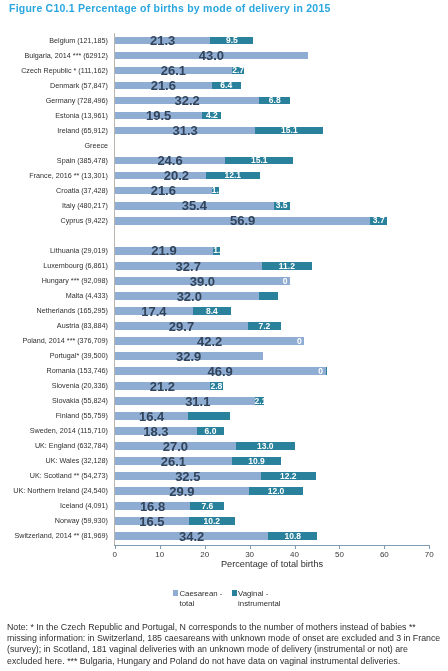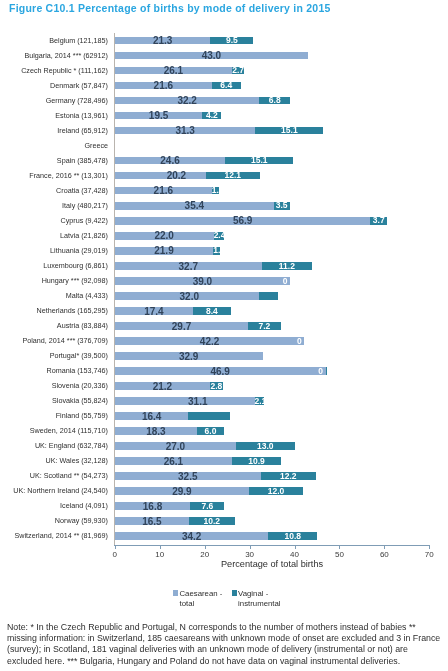--- a/index.html
+++ b/index.html
@@ -11,21 +11,21 @@
   .title{position:absolute;left:9px;top:2px;font-size:10.5px;font-weight:bold;
          color:#2ba6e0;letter-spacing:0.23px;white-space:nowrap;}
 
   .plot{position:absolute;left:0;top:0;width:448px;height:671px;}
 
   .row{position:absolute;left:0;width:448px;}
   .cat{position:absolute;right:340px;font-size:7.2px;color:#2e2e2e;white-space:nowrap;}
   .seg{position:absolute;}
   .s1{background:#8fadd2;}
   .s2{background:#2a819c;}
-  .v1{position:absolute;font-size:10px;font-weight:bold;color:#31445b;
+  .v1{position:absolute;font-size:13px;font-weight:bold;color:#31445b;
       text-align:center;white-space:nowrap;}
   .v2{position:absolute;font-size:8.5px;font-weight:bold;color:#ffffff;
       text-align:center;white-space:nowrap;}
 
   .yaxis{position:absolute;width:1px;background:#b9b4ae;}
   .xaxis{position:absolute;height:1px;background:#7f9cb5;}
   .tick{position:absolute;width:1px;height:3px;background:#7f9cb5;}
   .ticklbl{position:absolute;font-size:8px;color:#3a3a3a;text-align:center;width:30px;}
   .axtitle{position:absolute;left:114.8px;width:314.5px;text-align:center;font-size:9.2px;color:#2e2e2e;}
 
@@ -121,27 +121,20 @@
         <div class="v1" style="left: 114.8px; width: 159.047px; top: 4.21px; line-height: 7.6px;">35.4</div>
         <div class="seg s2" style="left: 273.847px; top: 3.71px; width: 15.725px; height: 7.6px; background: rgb(42, 129, 156);"></div>
         <div class="v2" style="left: 273.847px; width: 15.725px; top: 4.21px; line-height: 7.6px;">3.5</div>
       </div>
       <div class="row" style="top: 213.24px; height: 15.02px;">
         <div class="cat" style="top: 2.51px;">Cyprus (9,422)</div>
         <div class="seg s1" style="left: 114.8px; top: 3.71px; width: 255.644px; height: 7.6px; background: rgb(143, 173, 210);"></div>
         <div class="v1" style="left: 114.8px; width: 255.644px; top: 4.21px; line-height: 7.6px;">56.9</div>
         <div class="seg s2" style="left: 370.444px; top: 3.71px; width: 16.6236px; height: 7.6px; background: rgb(42, 129, 156);"></div>
         <div class="v2" style="left: 370.444px; width: 16.6236px; top: 4.21px; line-height: 7.6px;">3.7</div>
-      </div>
-      <div class="row" style="top: 228.26px; height: 15.02px;">
-        <div class="cat" style="top: 2.51px;">Latvia (21,826)</div>
-        <div class="seg s1" style="left: 114.8px; top: 3.71px; width: 98.8429px; height: 7.6px; background: rgb(143, 173, 210);"></div>
-        <div class="v1" style="left: 114.8px; width: 98.8429px; top: 4.21px; line-height: 7.6px;">22.0</div>
-        <div class="seg s2" style="left: 213.643px; top: 3.71px; width: 10.7829px; height: 7.6px; background: rgb(42, 129, 156);"></div>
-        <div class="v2" style="left: 213.643px; width: 10.7829px; top: 4.21px; line-height: 7.6px;">2.4</div>
       </div>
       <div class="row" style="top: 243.28px; height: 15.02px;">
         <div class="cat" style="top: 2.51px;">Lithuania (29,019)</div>
         <div class="seg s1" style="left: 114.8px; top: 3.71px; width: 98.3936px; height: 7.6px; background: rgb(143, 173, 210);"></div>
         <div class="v1" style="left: 114.8px; width: 98.3936px; top: 4.21px; line-height: 7.6px;">21.9</div>
         <div class="seg s2" style="left: 213.194px; top: 3.71px; width: 7.18857px; height: 7.6px; background: rgb(42, 129, 156);"></div>
         <div class="v2" style="left: 213.194px; width: 7.18857px; top: 4.21px; line-height: 7.6px;">1.6</div>
       </div>
       <div class="row" style="top: 258.3px; height: 15.02px;">
         <div class="cat" style="top: 2.51px;">Luxembourg (6,861)</div>

